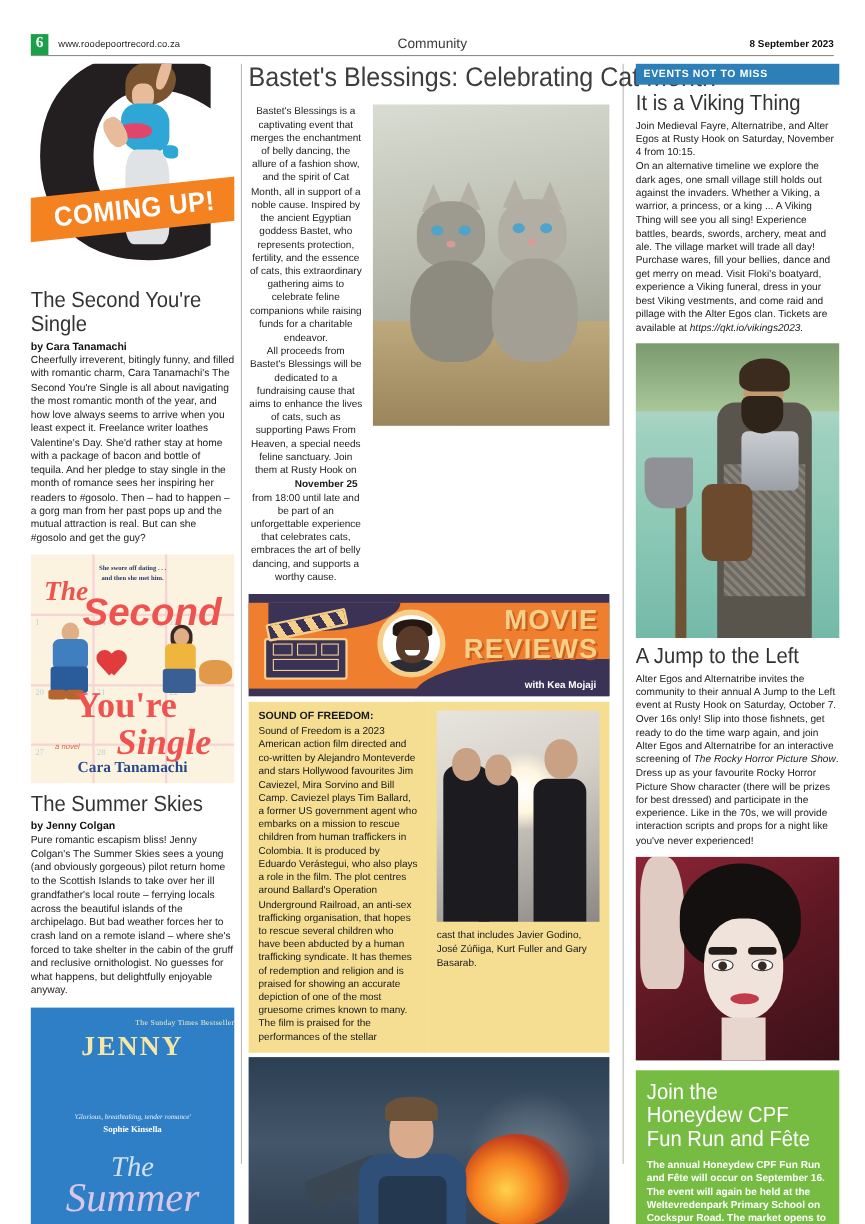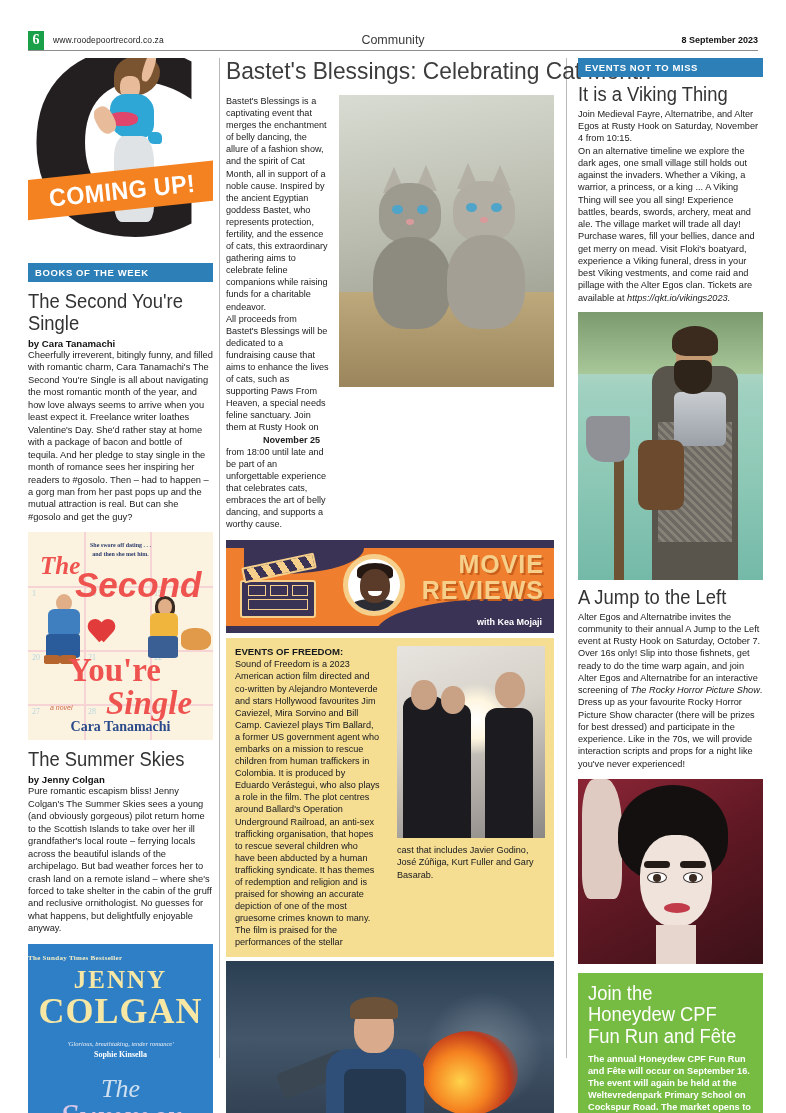--- a/index.html
+++ b/index.html
@@ -126,22 +126,22 @@
   .c1-heart::after  { left:8px; transform:rotate(42deg); }
   .c1-woman { position:absolute; right:26px; top:64px; width:40px; height:68px; }
   .c1-woman .sh { position:absolute; background:#f0b53c; border-radius:20%; }
   .c1-woman .lg { position:absolute; background:#3a5f95; border-radius:12%; }
   .c1-woman .hd { position:absolute; background:#e0ae87; border-radius:50%; }
   .c1-woman .hr { position:absolute; background:#3a2a22; border-radius:50% 50% 30% 30%; }
   .c1-dog { position:absolute; right:2px; top:96px; width:30px; height:22px;
             background:#e09a4a; border-radius:40% 45% 35% 30%; }
   .c1-num { position:absolute; font-size:8px; color:#b9d5dd; font-family:"Liberation Serif", serif;}
 
-  .c2-bestseller { position:absolute; left:0; right:0; top:10px; text-align:left;
-    font-size:7px; color:#f3eec5; font-family:"Liberation Serif", serif; letter-spacing:.3px;font-weight:bold;}
+  .c2-bestseller { position:absolute; left:0; right:0; top:10px; text-align:right;
+    font-size:7px; color:#f3eec5; font-family:"Liberation Serif", serif; letter-spacing:.3px;}
   .c2-jenny { position:absolute; left:0; right:0; top:22px; text-align:center;
     font-size:25px; color:#f7e7a5; font-weight:bold; font-family:"Liberation Serif", serif;
     letter-spacing:2px;}
   .c2-colgan { position:absolute; left:0; right:0; top:46px; text-align:center;
     font-size:36px; color:#f7e7a5; font-weight:bold; font-family:"Liberation Serif", serif;
     letter-spacing:1px;}
   .c2-quote { position:absolute; left:0; right:0; top:96px; text-align:center;
     font-size:6.5px; color:#eceff5; font-family:"Liberation Serif", serif; font-style:italic;}
   .c2-kinsella { position:absolute; left:0; right:0; top:106px; text-align:center;
     font-size:8px; color:#ffffff; font-weight:bold; font-family:"Liberation Serif", serif;}
@@ -153,21 +153,21 @@
   
   .colC { position:absolute; left:226px; top:58px; width:328px; }
   .title-main {
     font-family:"Liberation Sans", sans-serif; font-weight:300; color:#3d3d3d;
     font-size:24.5px; line-height:1.1; margin-bottom:10px;
     transform: scaleX(.93); transform-origin:left;
     white-space: nowrap;
   }
   .c-split { display:flex; gap:9px; }
   .c-text { width:104px; }
-  .c-text p { font-size:9.1px; line-height:1.33; color:#1b1b1b; }
+  .c-text p { font-size:9.1px; line-height:1.33; color:#1b1b1b;text-align:center; }
   .c-text b { font-weight:bold;padding-left:37px; }
   .cat-photo {
     width:215px; height:292px; position:relative; overflow:hidden;
     background: linear-gradient(170deg,#d9dcd2 0%, #b9bcae 45%, #8d8f80 100%);
   }
   .cat-photo .straw { position:absolute; left:0; right:0; bottom:0; height:95px;
     background: linear-gradient(180deg,#bda97c,#9b855c); }
   .cat-photo .kitten { position:absolute; border-radius:46% 46% 40% 40%; }
   .cat-photo .k-ear { position:absolute; background:#b4b0a6; }
   .cat-photo .eye { position:absolute; background:#4ea4c9; border-radius:50%; }
@@ -344,21 +344,20 @@
         <div class="pink" style="left:18px; top:58px; width:30px; height:14px;"></div>
         <div class="skin" style="left:6px; top:52px; width:18px; height:28px; transform:rotate(-28deg);"></div>
         <div class="top" style="left:58px; top:78px; width:14px; height:12px;"></div>
         <div class="pants" style="left:24px; top:82px; width:40px; height:86px;"></div>
       </div>
       <div class="comingup-banner">
         <span>COMING UP!</span>
       </div>
     </div>
 
-    <div class="sec-band">BOOKS OF THE WEEK</div>
 
     <h2 class="headline">The Second You're Single</h2>
     <div class="byline">by Cara Tanamachi</div>
     <div class="body-t">Cheerfully irreverent, bitingly funny, and filled with romantic charm, Cara Tanamachi's The Second You're Single is all about navigating the most romantic month of the year, and how love always seems to arrive when you least expect it. Freelance writer loathes Valentine's Day. She'd rather stay at home with a package of bacon and bottle of tequila. And her pledge to stay single in the month of romance sees her inspiring her readers to #gosolo. Then – had to happen – a gorg man from her past pops up and the mutual attraction is real. But can she #gosolo and get the guy?</div>
 
     <div class="cover cover-1">
       <div class="c1-grid">
         <i style="left:0;top:54px;width:185px;height:1.5px;"></i>
         <i style="left:0;top:118px;width:185px;height:1.5px;"></i>
         <i style="left:0;top:172px;width:185px;height:1.5px;"></i>
@@ -403,21 +402,20 @@
       <div class="c1-author">Cara Tanamachi</div>
     </div>
 
     <h2 class="headline">The Summer Skies</h2>
     <div class="byline">by Jenny Colgan</div>
     <div class="body-t">Pure romantic escapism bliss! Jenny Colgan's The Summer Skies sees a young (and obviously gorgeous) pilot return home to the Scottish Islands to take over her ill grandfather's local route – ferrying locals across the beautiful islands of the archipelago. But bad weather forces her to crash land on a remote island – where she's forced to take shelter in the cabin of the gruff and reclusive ornithologist. No guesses for what happens, but delightfully enjoyable anyway.</div>
 
     <div class="cover cover-2">
       <div class="c2-bestseller">The Sunday Times Bestseller</div>
       <div class="c2-jenny">JENNY</div>
-      <div class="c2-colgan">COLGAN</div>
       <div class="c2-quote">'Glorious, breathtaking, tender romance'</div>
       <div class="c2-kinsella">Sophie Kinsella</div>
       <div class="c2-the">The</div>
       <div class="c2-summer">Summer</div>
 
     </div>
 
   </div>
 
   <div class="colC">
@@ -467,21 +465,21 @@
       </div>
       <div class="mr-title">
         <div>MOVIE</div>
         <div>REVIEWS</div>
       </div>
       <div class="mr-with">with Kea Mojaji</div>
     </div>
 
     <div class="sof">
       <div class="sof-left">
-        <h3>EVENTS OF FREEDOM:</h3>
+        <h3>SOUND OF FREEDOM:</h3>
         <p>Sound of Freedom is a 2023 American action film directed and co-written by Alejandro Monteverde and stars Hollywood favourites Jim Caviezel, Mira Sorvino and Bill Camp. Caviezel plays Tim Ballard, a former US government agent who embarks on a mission to rescue children from human traffickers in Colombia. It is produced by Eduardo Verástegui, who also plays a role in the film. The plot centres around Ballard's Operation Underground Railroad, an anti-sex trafficking organisation, that hopes to rescue several children who have been abducted by a human trafficking syndicate. It has themes of redemption and religion and is praised for showing an accurate depiction of one of the most gruesome crimes known to many. The film is praised for the performances of the stellar</p>
       </div>
       <div class="sof-right">
         <div class="sof-photo">
           <div class="glow"></div>
           <div class="man" style="left:6px;top:50px;width:42px;height:142px;border-radius:12px 12px 0 0;"></div>
           <div class="head" style="left:14px;top:34px;width:26px;height:30px;"></div>
           <div class="man" style="left:38px;top:58px;width:36px;height:134px;border-radius:10px 10px 0 0;"></div>
           <div class="head" style="left:44px;top:40px;width:24px;height:28px;"></div>
           <div class="man" style="left:88px;top:62px;width:48px;height:130px;border-radius:12px 12px 0 0;"></div>

